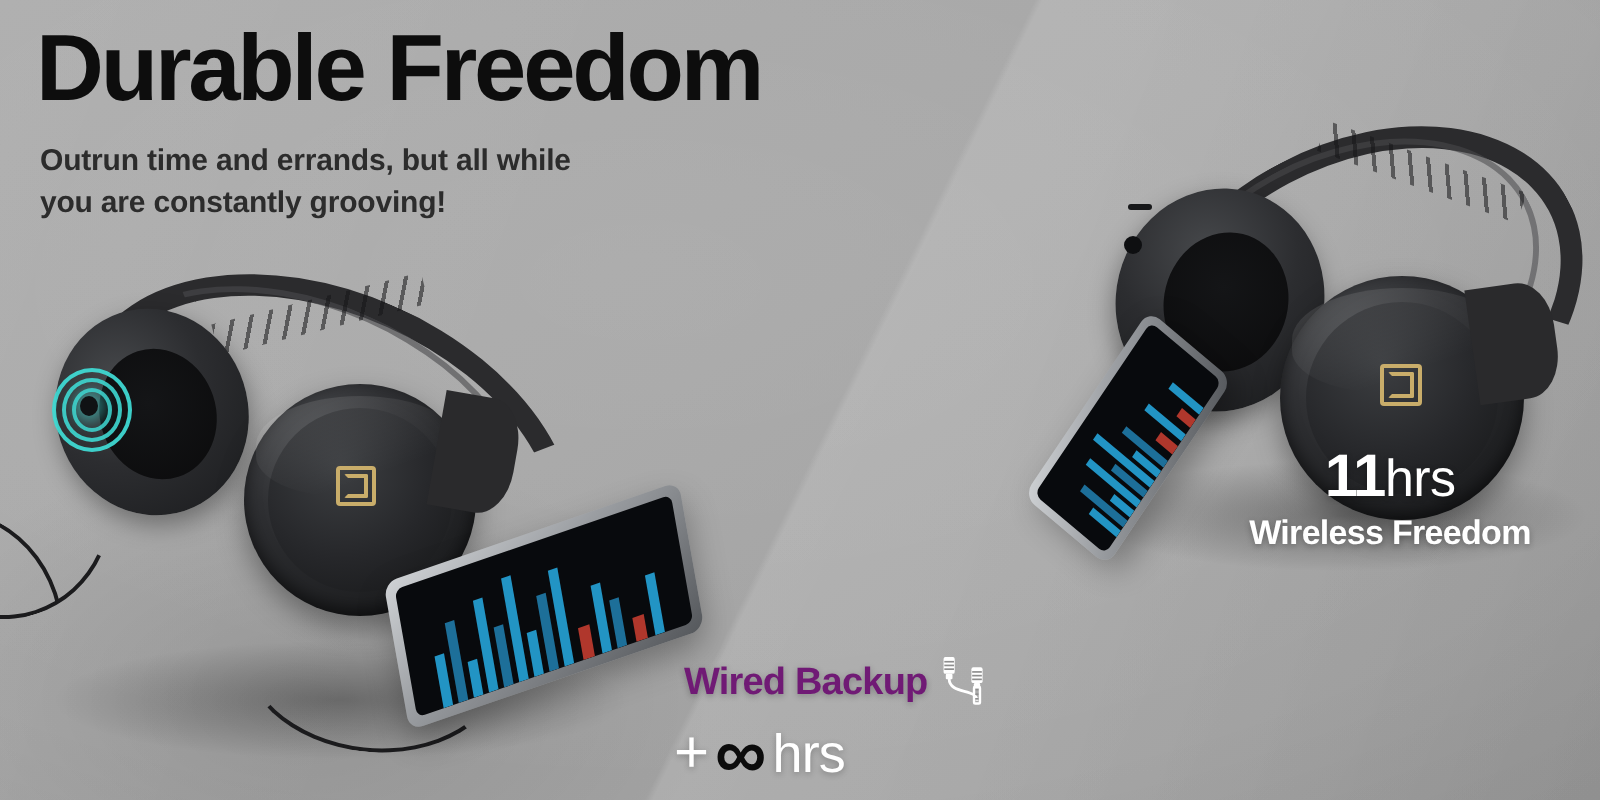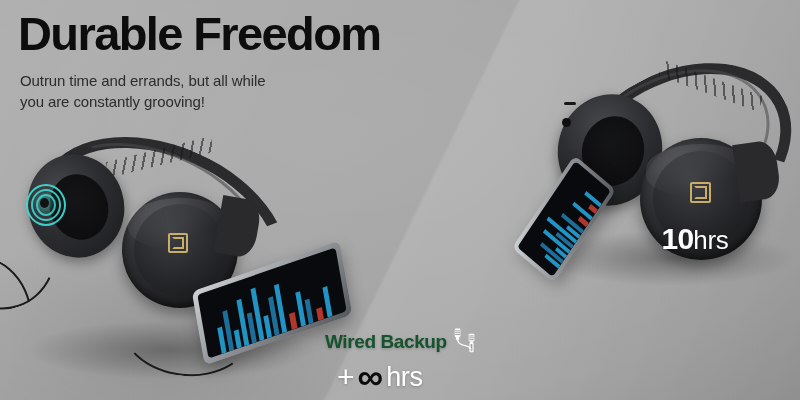--- a/index.html
+++ b/index.html
@@ -23,37 +23,37 @@
   .bg-vig{position:absolute;inset:0;
     background:radial-gradient(120% 120% at 40% 35%, rgba(255,255,255,0.07) 0%, rgba(0,0,0,0) 55%, rgba(0,0,0,0.10) 100%);}
   .bg-shadow-lb{position:absolute;left:-60px;bottom:-80px;width:420px;height:260px;
     background:radial-gradient(ellipse at 50% 50%, rgba(0,0,0,0.10) 0%, rgba(0,0,0,0) 70%);}
 
   
   .headline{position:absolute;left:18px;top:9px;
     font-size:47px;line-height:1.05;font-weight:bold;color:#0d0d0d;
     letter-spacing:-1.6px;white-space:nowrap;}
   .subtitle{position:absolute;left:20px;top:70px;
-    font-size:15px;line-height:1.42;color:#2c2c2c;font-weight:normal;
+    font-size:15px;line-height:1.42;color:#2c2c2c;font-weight:bold;
     letter-spacing:-0.1px;white-space:pre-line;}
 
   
   .wireless-block{position:absolute;left:600px;top:224px;width:190px;text-align:center;
     text-shadow:0 1px 3px rgba(0,0,0,0.28);}
   .wl-top{font-size:30px;line-height:1;color:#ffffff;letter-spacing:-0.8px;white-space:nowrap;}
   .wl-top .num{font-weight:bold;}
   .wl-top .unit{font-weight:normal;font-size:26px;letter-spacing:-0.3px;}
   .wl-sub{margin-top:3px;font-size:17px;font-weight:bold;color:#ffffff;
     letter-spacing:-0.35px;white-space:nowrap;}
 
   
   .wired-block{position:absolute;left:325px;top:327px;width:200px;
     text-shadow:0 1px 3px rgba(0,0,0,0.25);}
   .wb-row1{display:flex;align-items:center;gap:5px;white-space:nowrap;}
-  .wb-label{font-size:19px;font-weight:bold;color:#14532d;letter-spacing:-0.4px;}
+  .wb-label{font-size:19px;font-weight:bold;color:#701a75;letter-spacing:-0.4px;margin-left:17px;}
   .wb-icon{width:26px;height:30px;display:block;flex:0 0 auto;}
   .wb-row2{display:flex;align-items:center;gap:2px;margin-top:2px;padding-left:12px;white-space:nowrap;}
   .wb-plus{font-size:30px;font-weight:normal;color:#ffffff;line-height:1;}
   .wb-inf{font-size:36px;font-weight:bold;color:#0b0b0b;line-height:1;
     text-shadow:none;margin:0 1px;}
   .wb-hrs{font-size:27px;color:#ffffff;line-height:1;letter-spacing:-0.4px;}
 
   
   .prod{position:absolute;}
   .band{position:absolute;border-style:solid;border-color:#2a2a2c;
@@ -206,22 +206,23 @@
       </div>
     </div>
   </div>
 
   <div class="headline">Durable Freedom</div>
   <div class="subtitle">Outrun time and errands, but all while
 you are constantly grooving!</div>
 
   <div class="wireless-block">
     <div class="wl-top">
-      <span class="num">10</span><span class="unit">hrs</span>
-    </div>
+      <span class="num">11</span><span class="unit">hrs</span>
+    </div>
+    <div class="wl-sub">Wireless Freedom</div>
   </div>
 
   <div class="wired-block">
     <div class="wb-row1">
       <span class="wb-label">Wired Backup</span>
       <svg class="wb-icon" viewBox="0 0 28 32">
         <g fill="none" stroke="#ffffff" stroke-width="1.6">
           <path d="M6 13 C 6 22, 21 18, 21 25" stroke-width="1.5"></path>
         </g>
         <g fill="#ffffff">

